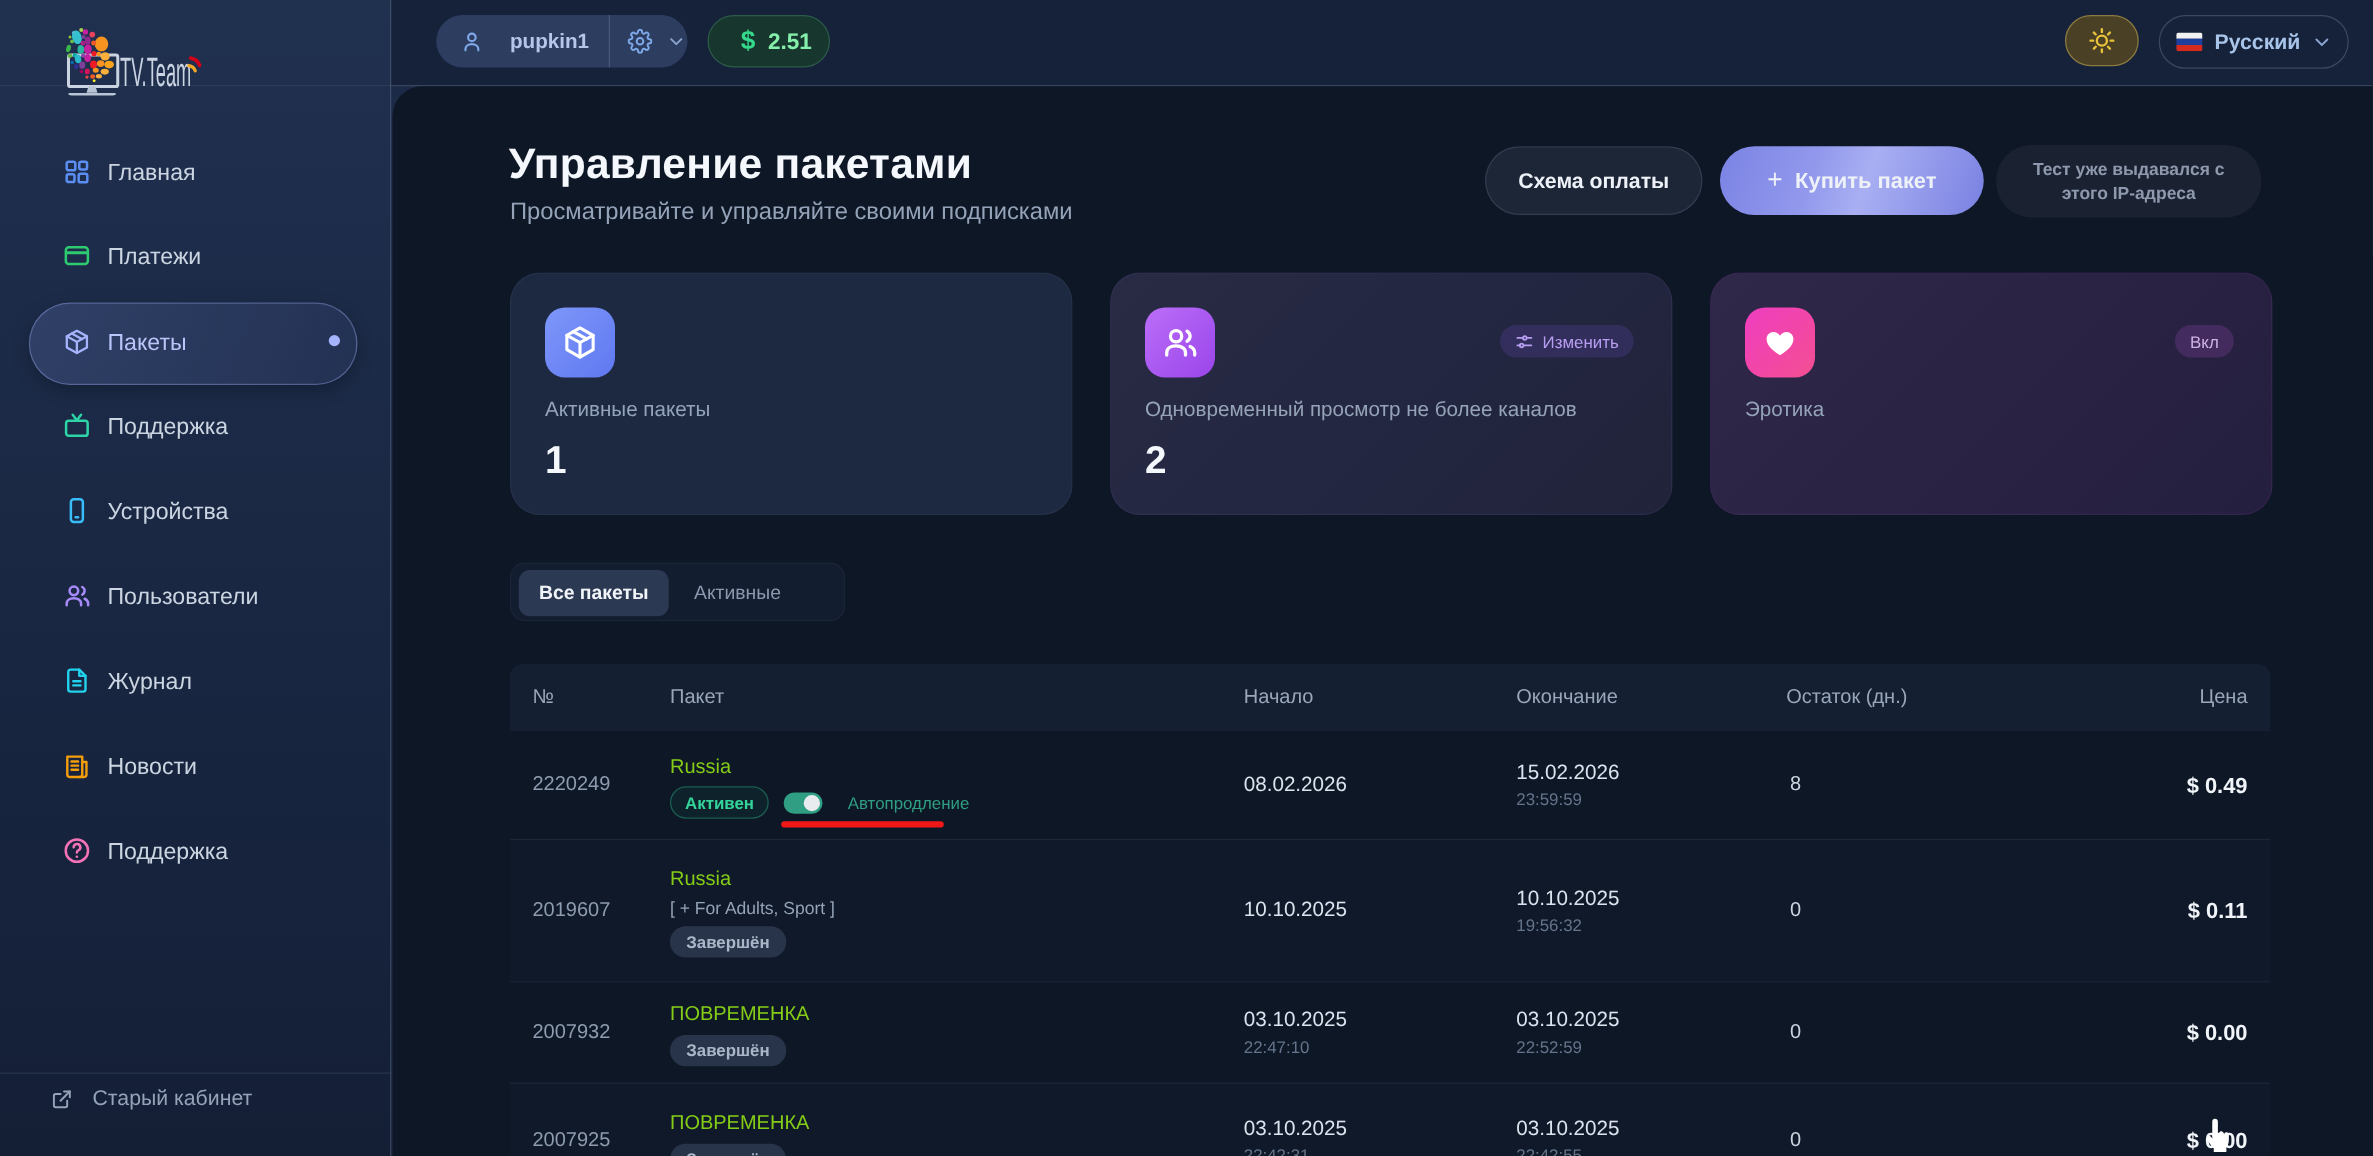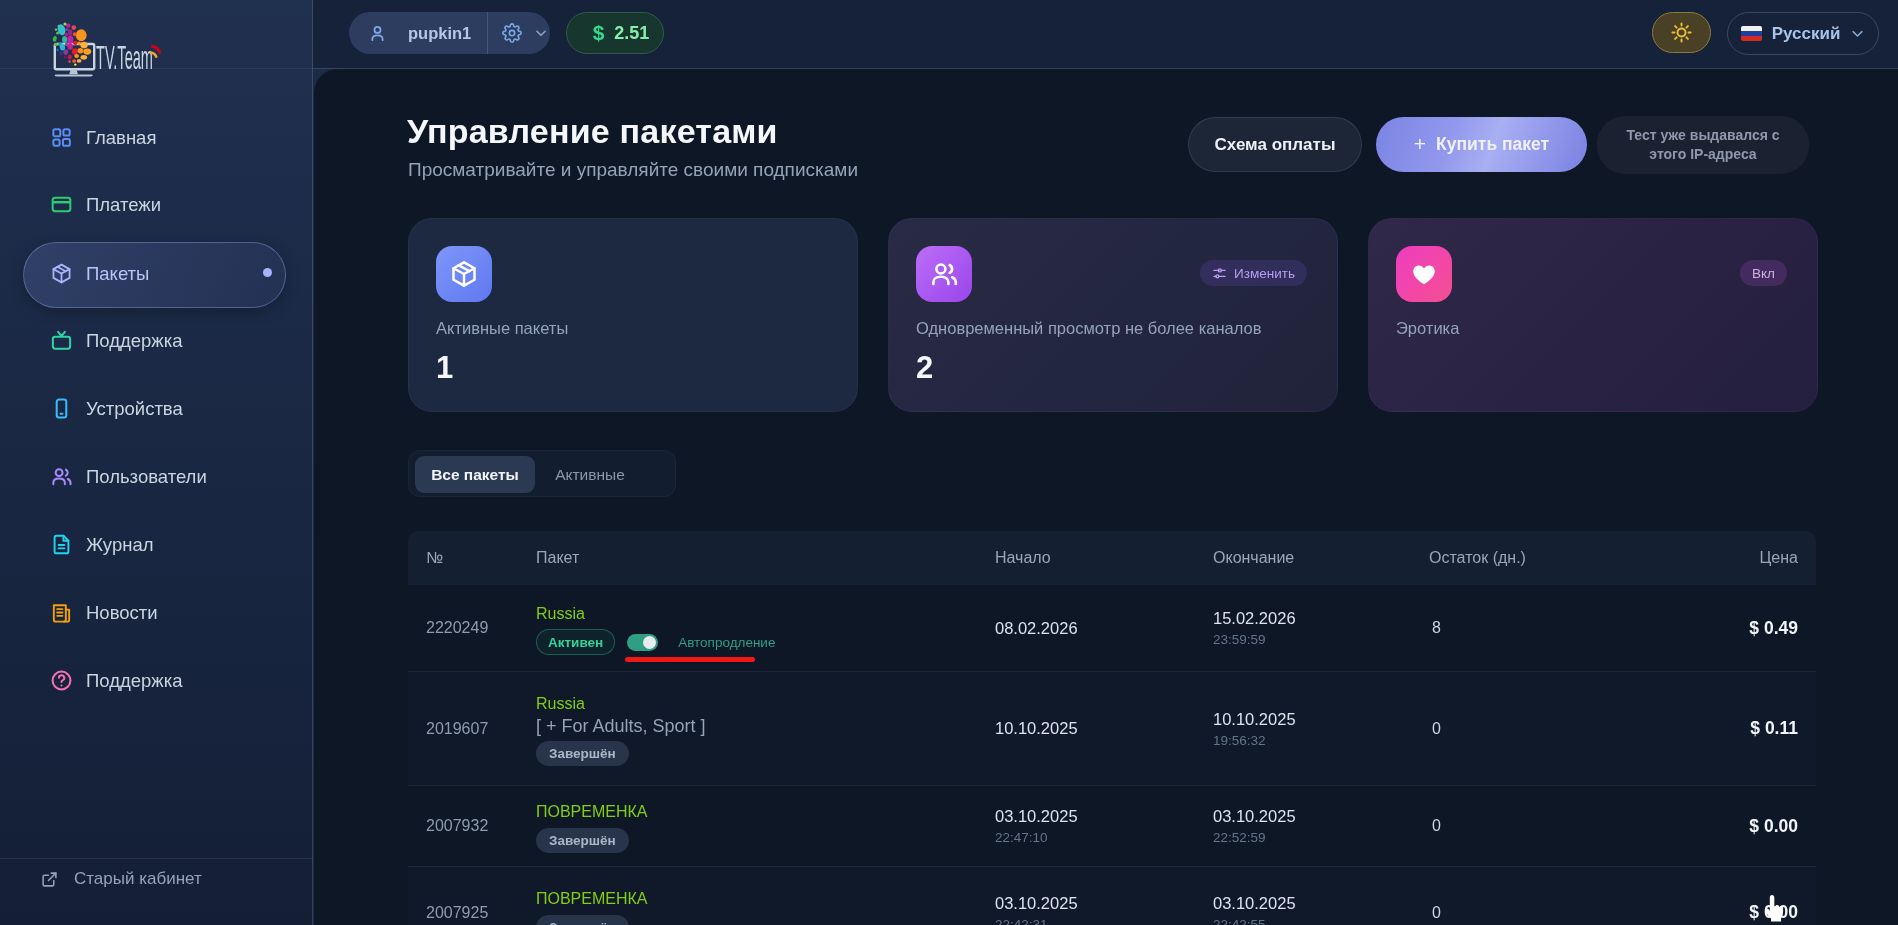--- a/index.html
+++ b/index.html
@@ -68,21 +68,21 @@
 .name{color:#84cc16;font-size:16px;font-weight:400;line-height:25px}
 .date{color:#dbe3ee;font-size:16.5px}
 .time{color:#64748b;font-size:13.5px;margin-top:4px}
 .price{color:#f1f5f9;font-size:17.5px;font-weight:700;text-align:right}
 .badge-a{display:inline-flex;align-items:center;justify-content:center;height:26px;padding:0 11px;border-radius:13px;border:1px solid rgba(52,211,153,.35);background:rgba(16,185,129,.07);color:#34d399;font-size:13.5px;font-weight:700}
 .badge-g{display:inline-flex;align-items:center;justify-content:center;height:25px;padding:0 13px;border-radius:13px;background:#28344a;color:#aab6c8;font-size:13.5px;font-weight:700}
 .toggle{width:31px;height:17px;border-radius:9px;background:#2f9e83;position:relative}
 .toggle::after{content:"";position:absolute;right:2px;top:2px;width:13px;height:13px;border-radius:50%;background:#e8ecef}
 .auto{color:#2f9e83;font-size:13.5px;margin-left:20px}
 .redline{position:absolute;left:625px;top:657px;width:130px;height:5px;border-radius:3px;background:#f21818}
-.sublabel{color:#94a3b8;font-size:18px;line-height:21px}
+.sublabel{color:#94a3b8;font-size:14px;line-height:21px}
 </style>
 </head>
 <body>
 <div id="topbar"></div>
 <div id="sidebar"></div>
 <div id="hline"></div>
 <div style="position:absolute;left:0;top:68px;width:313px;height:1px;background:rgba(148,163,184,.10)"></div>
 <div id="content"></div>
 
 <svg class="abs" style="left:0px;top:0px" width="200" height="100" viewBox="0 0 200 100">

